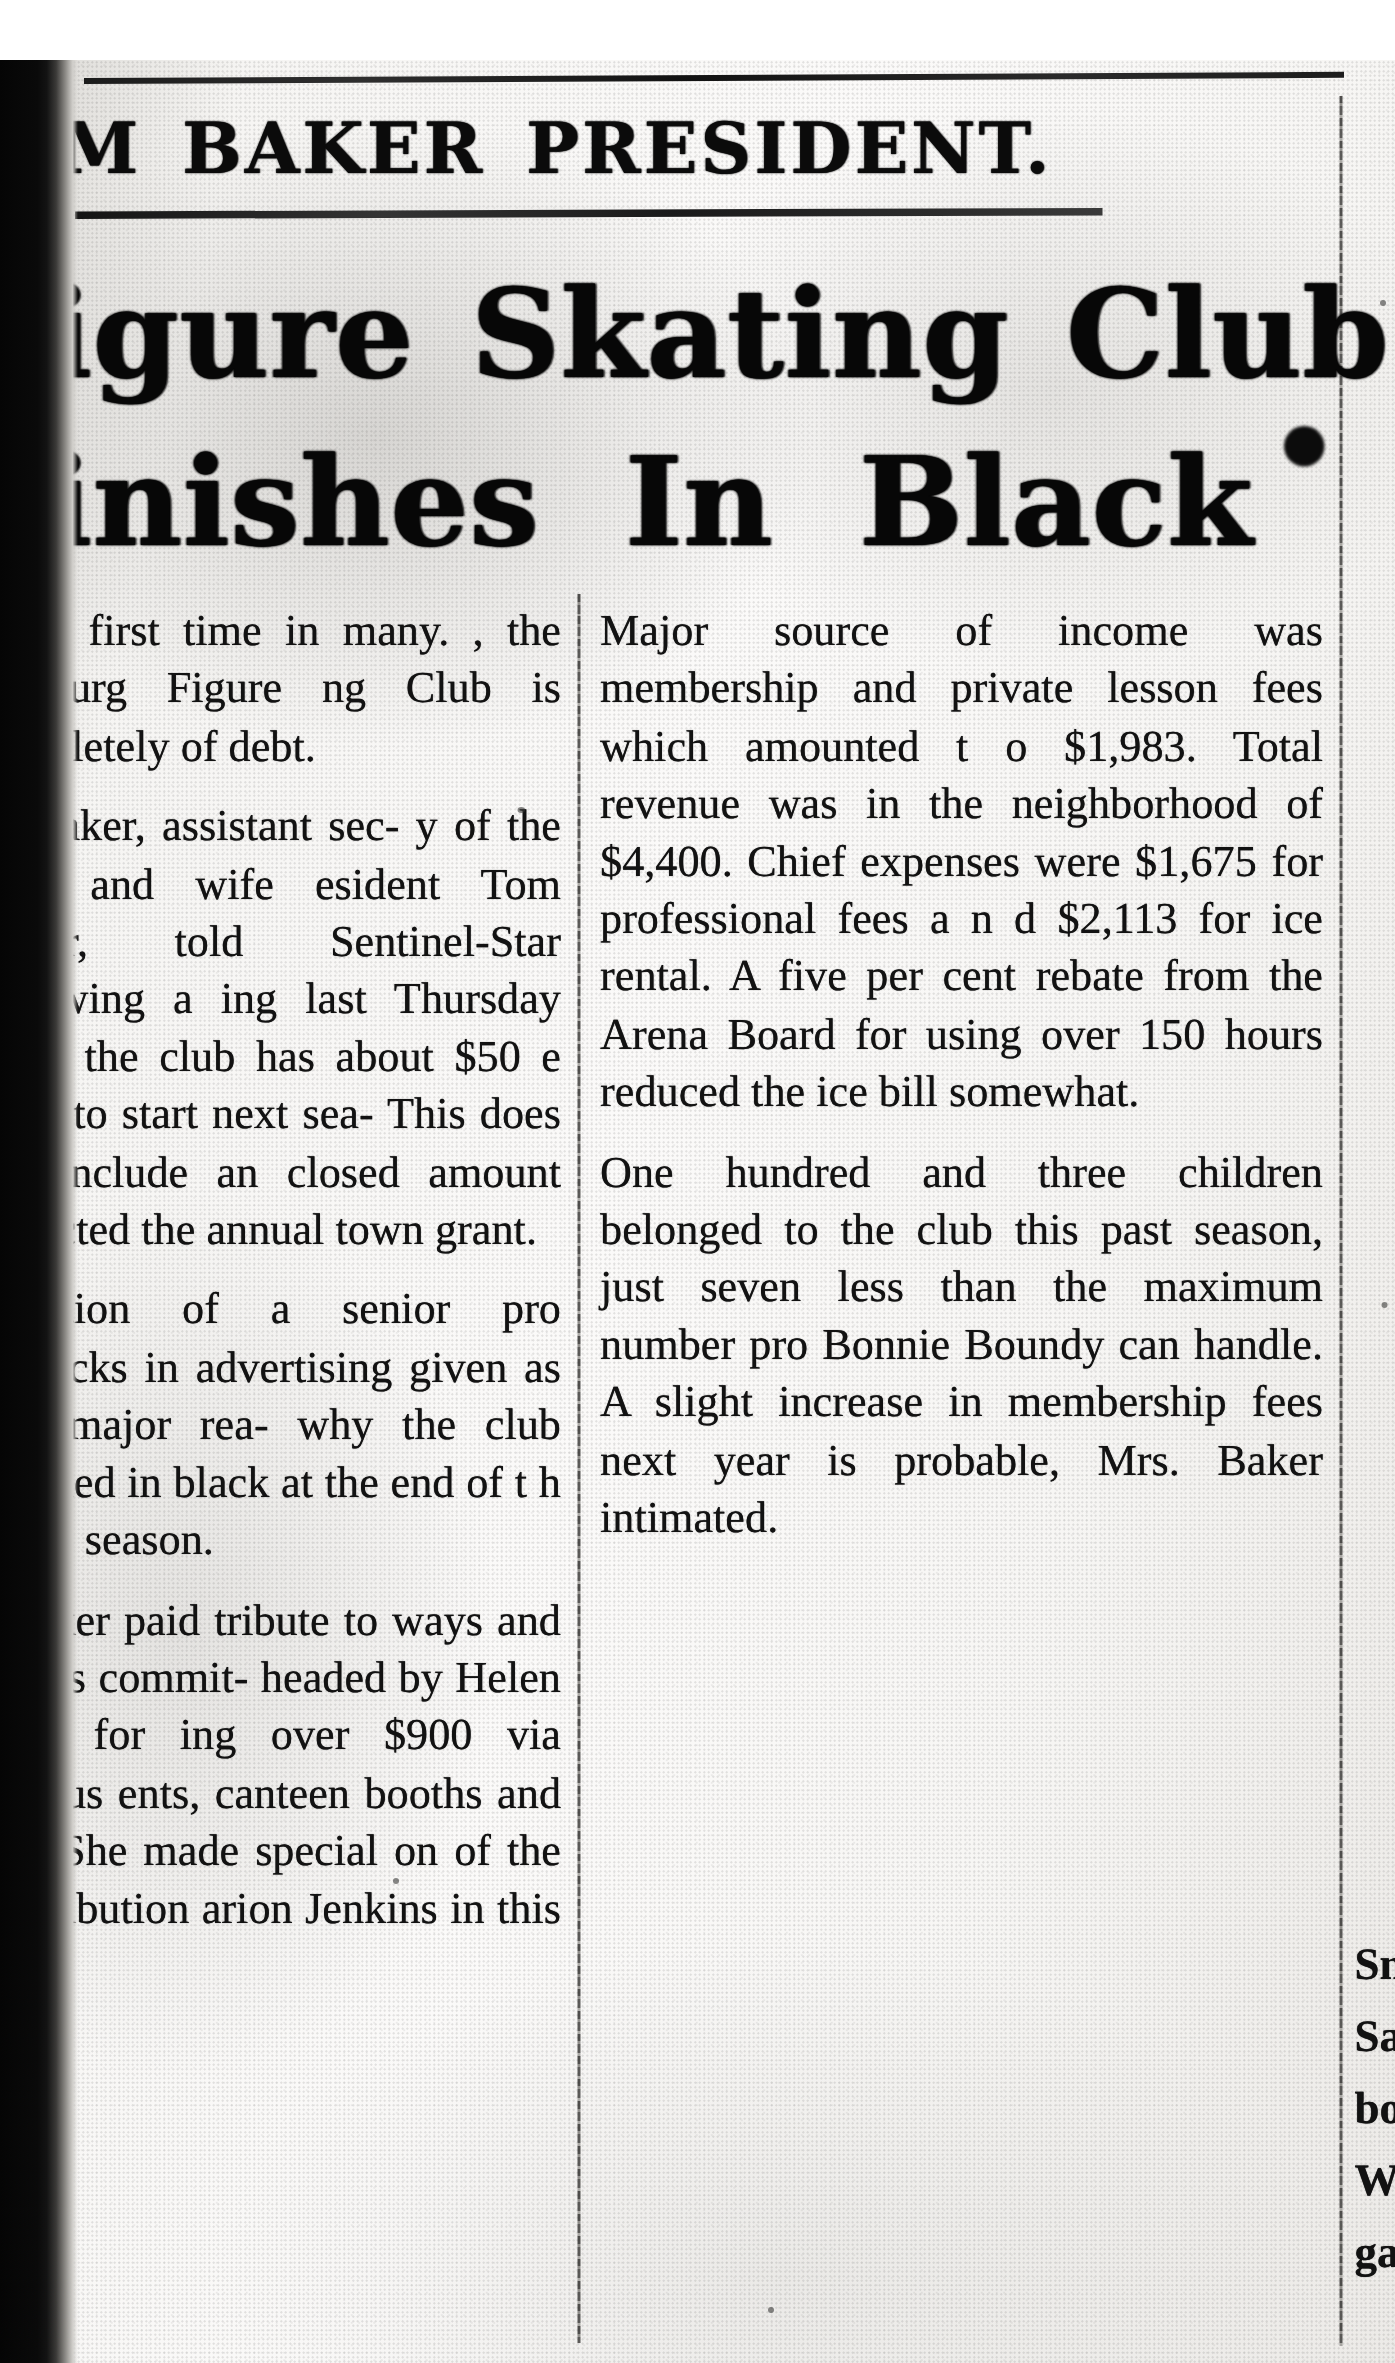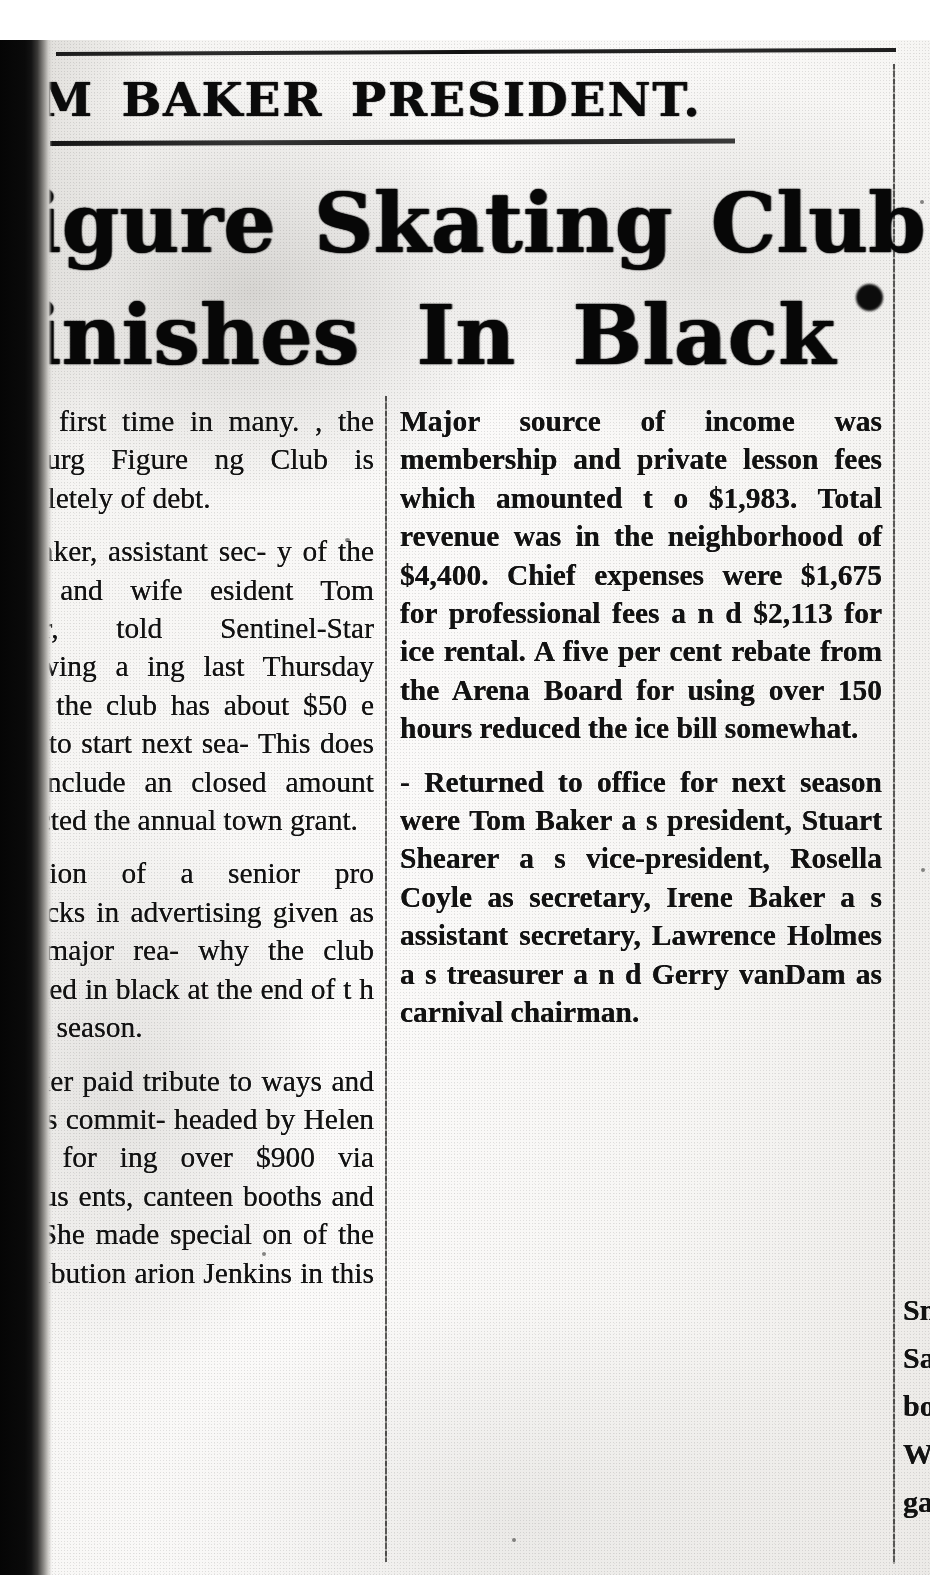--- a/index.html
+++ b/index.html
@@ -143,21 +143,20 @@
     left: 34px;
     width: 340px;
     overflow: hidden;
   }
   
   .col-left .inner { margin-left: -52px; width: 392px; }
 
   .col-mid {
     left: 400px;
     width: 482px;
-    font-weight: bold;
   }
 
   .col-right {
     left: 903px;
     top: 1246px;
     width: 46px;
     overflow: hidden;
     font-weight: 700;
     font-size: 30px;
     line-height: 48px;
@@ -208,21 +207,21 @@
     <div class="inner">
       <p class="just">r the first time in many. , the Cobourg Figure ng Club is completely of debt.</p>
       <p class="just">ne Baker, assistant sec- y of the club and wife esident Tom Baker, told Sentinel-Star following a ing last Thursday night the club has about $50 e bank to start next sea- This does not include an closed amount expected the annual town grant.</p>
       <p class="just">mination of a senior pro cutbacks in advertising given as two major rea- why the club finished in black at the end of t h e - 66 season.</p>
       <p class="just">s Baker paid tribute to ways and means commit- headed by Helen Ross for ing over $900 via various ents, canteen booths and day. She made special on of the contribution arion Jenkins in this re-</p>
     </div>
   </div>
 
   <div class="col col-mid">
     <p class="just">Major source of income was membership and private lesson fees which amounted t o $1,983. Total revenue was in the neighborhood of $4,400. Chief expenses were $1,675 for professional fees a n d $2,113 for ice rental. A five per cent rebate from the Arena Board for using over 150 hours reduced the ice bill somewhat.</p>
-    <p class="just">- Returned to office for next season were Tom Baker a s president, Stuart Shearer a s vice-president, Rosella Coyle as secretary, Irene Baker a s assistant secretary, Lawrence Holmes a s treasurer a n d Gerry vanDam as carnival chairman.</p>
+    <p class="just">One hundred and three children belonged to the club this past season, just seven less than the maximum number pro Bonnie Boundy can handle. A slight increase in membership fees next year is probable, Mrs. Baker intimated.</p>
   </div>
 
   <div class="col col-right">
     <div class="inner">
       <div>Sn</div>
       <div>Sa</div>
       <div>bo</div>
       <div>W</div>
       <div>ga</div>
     </div>

